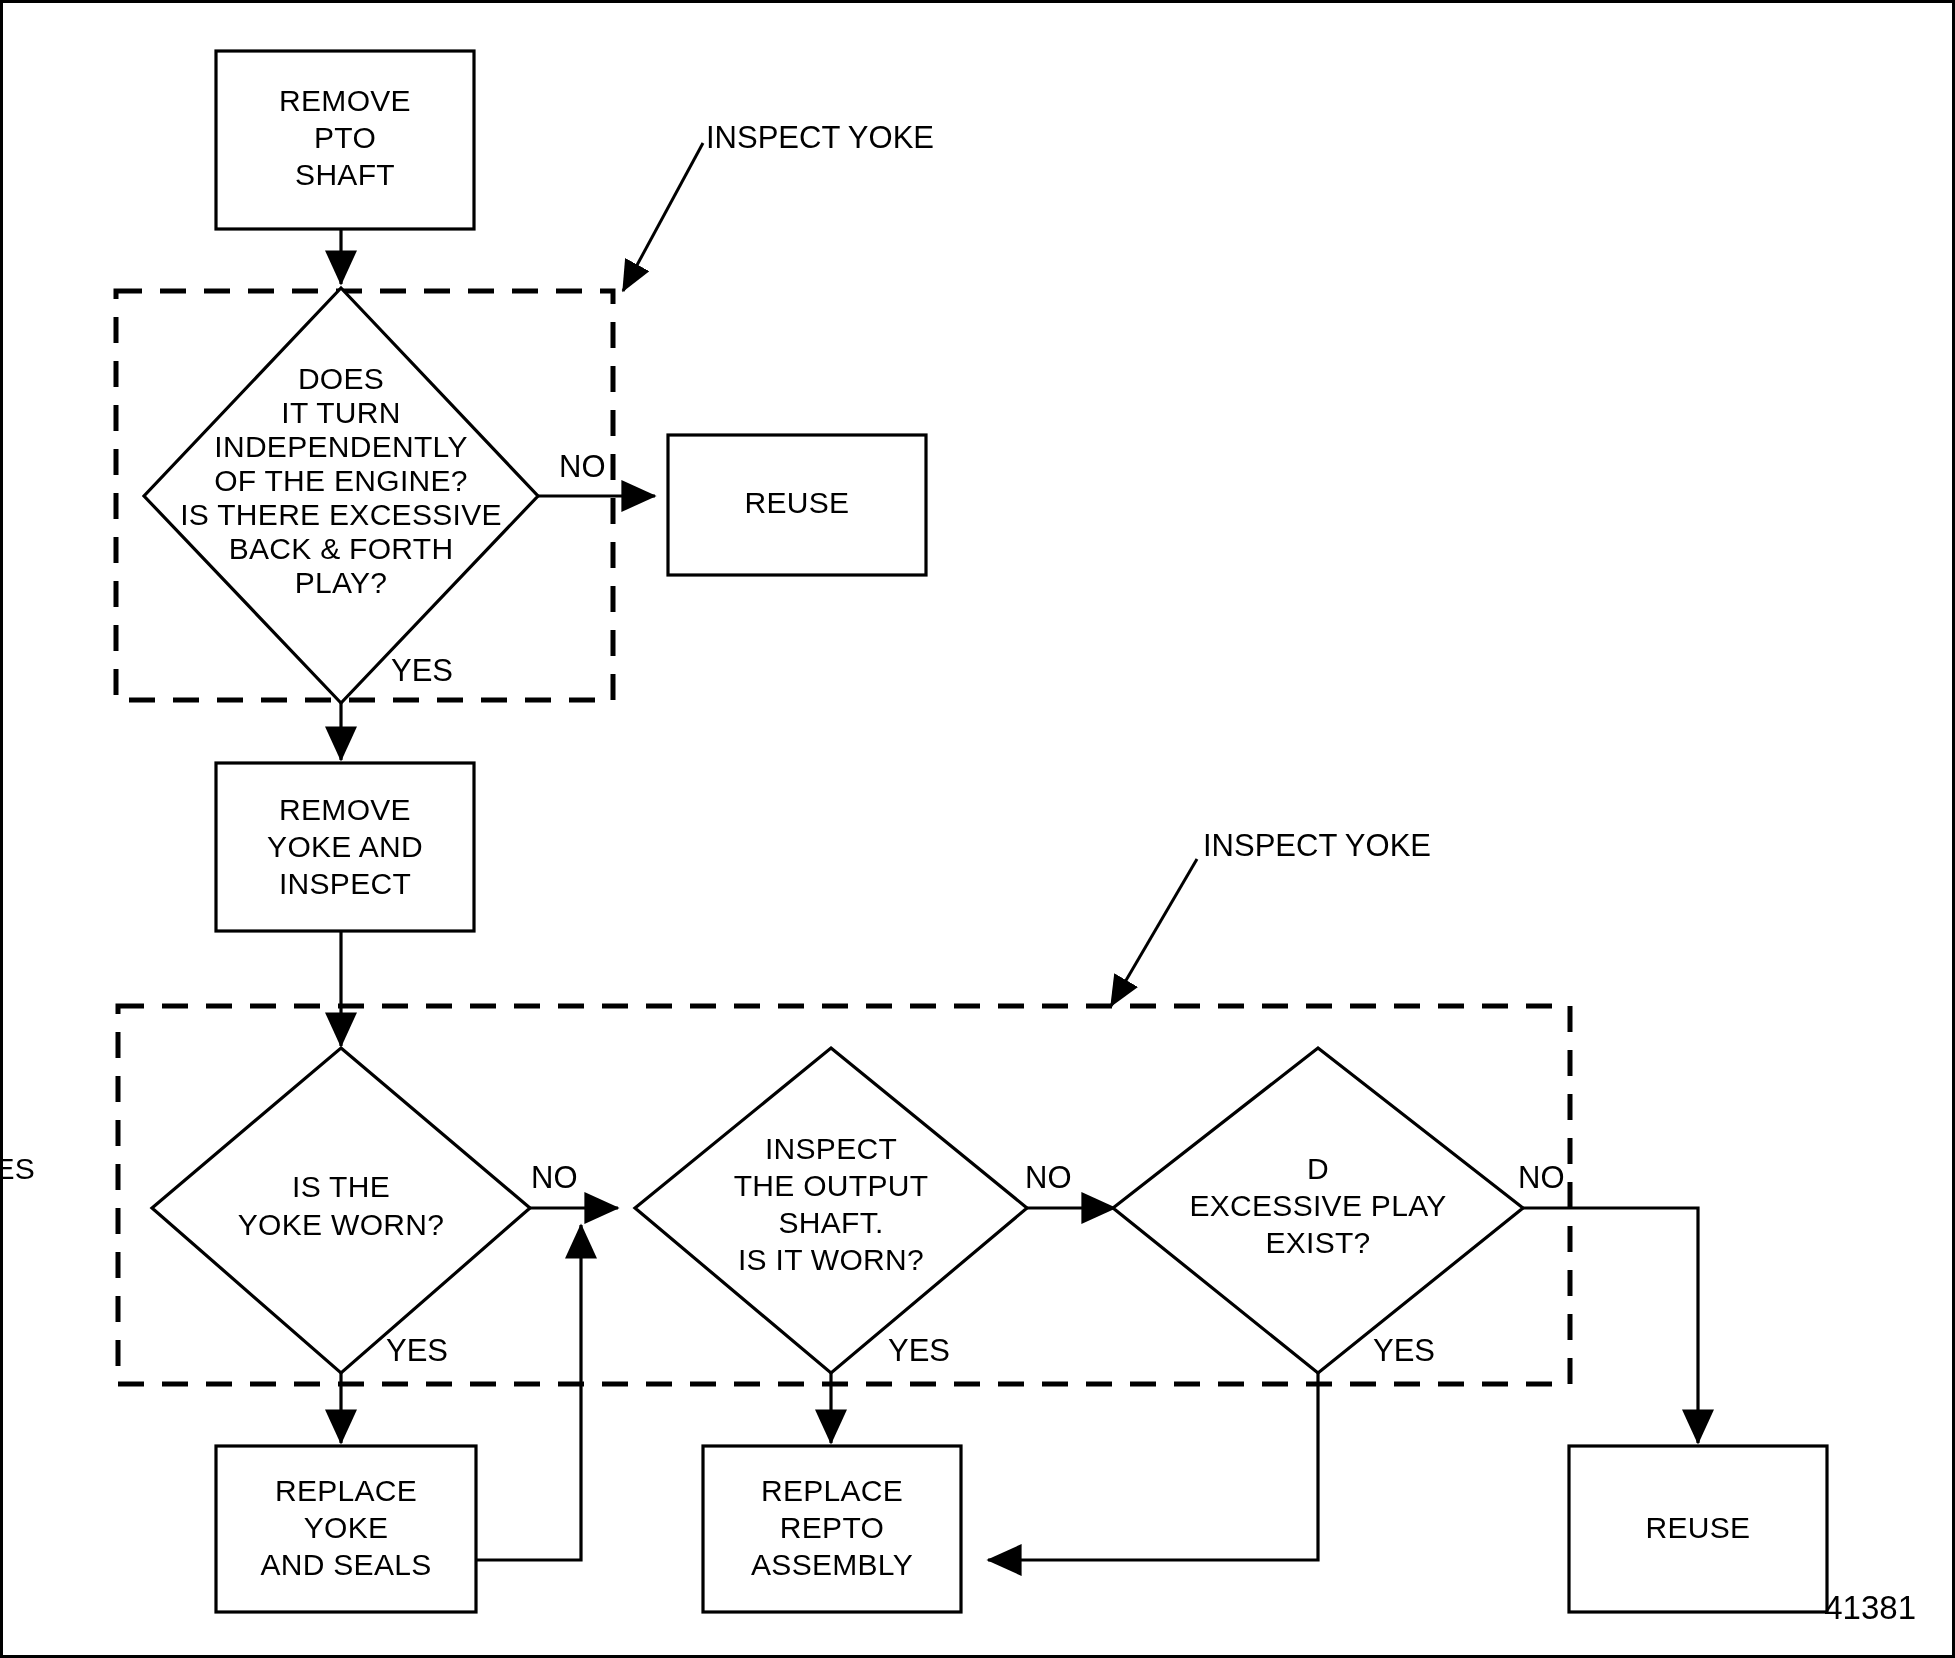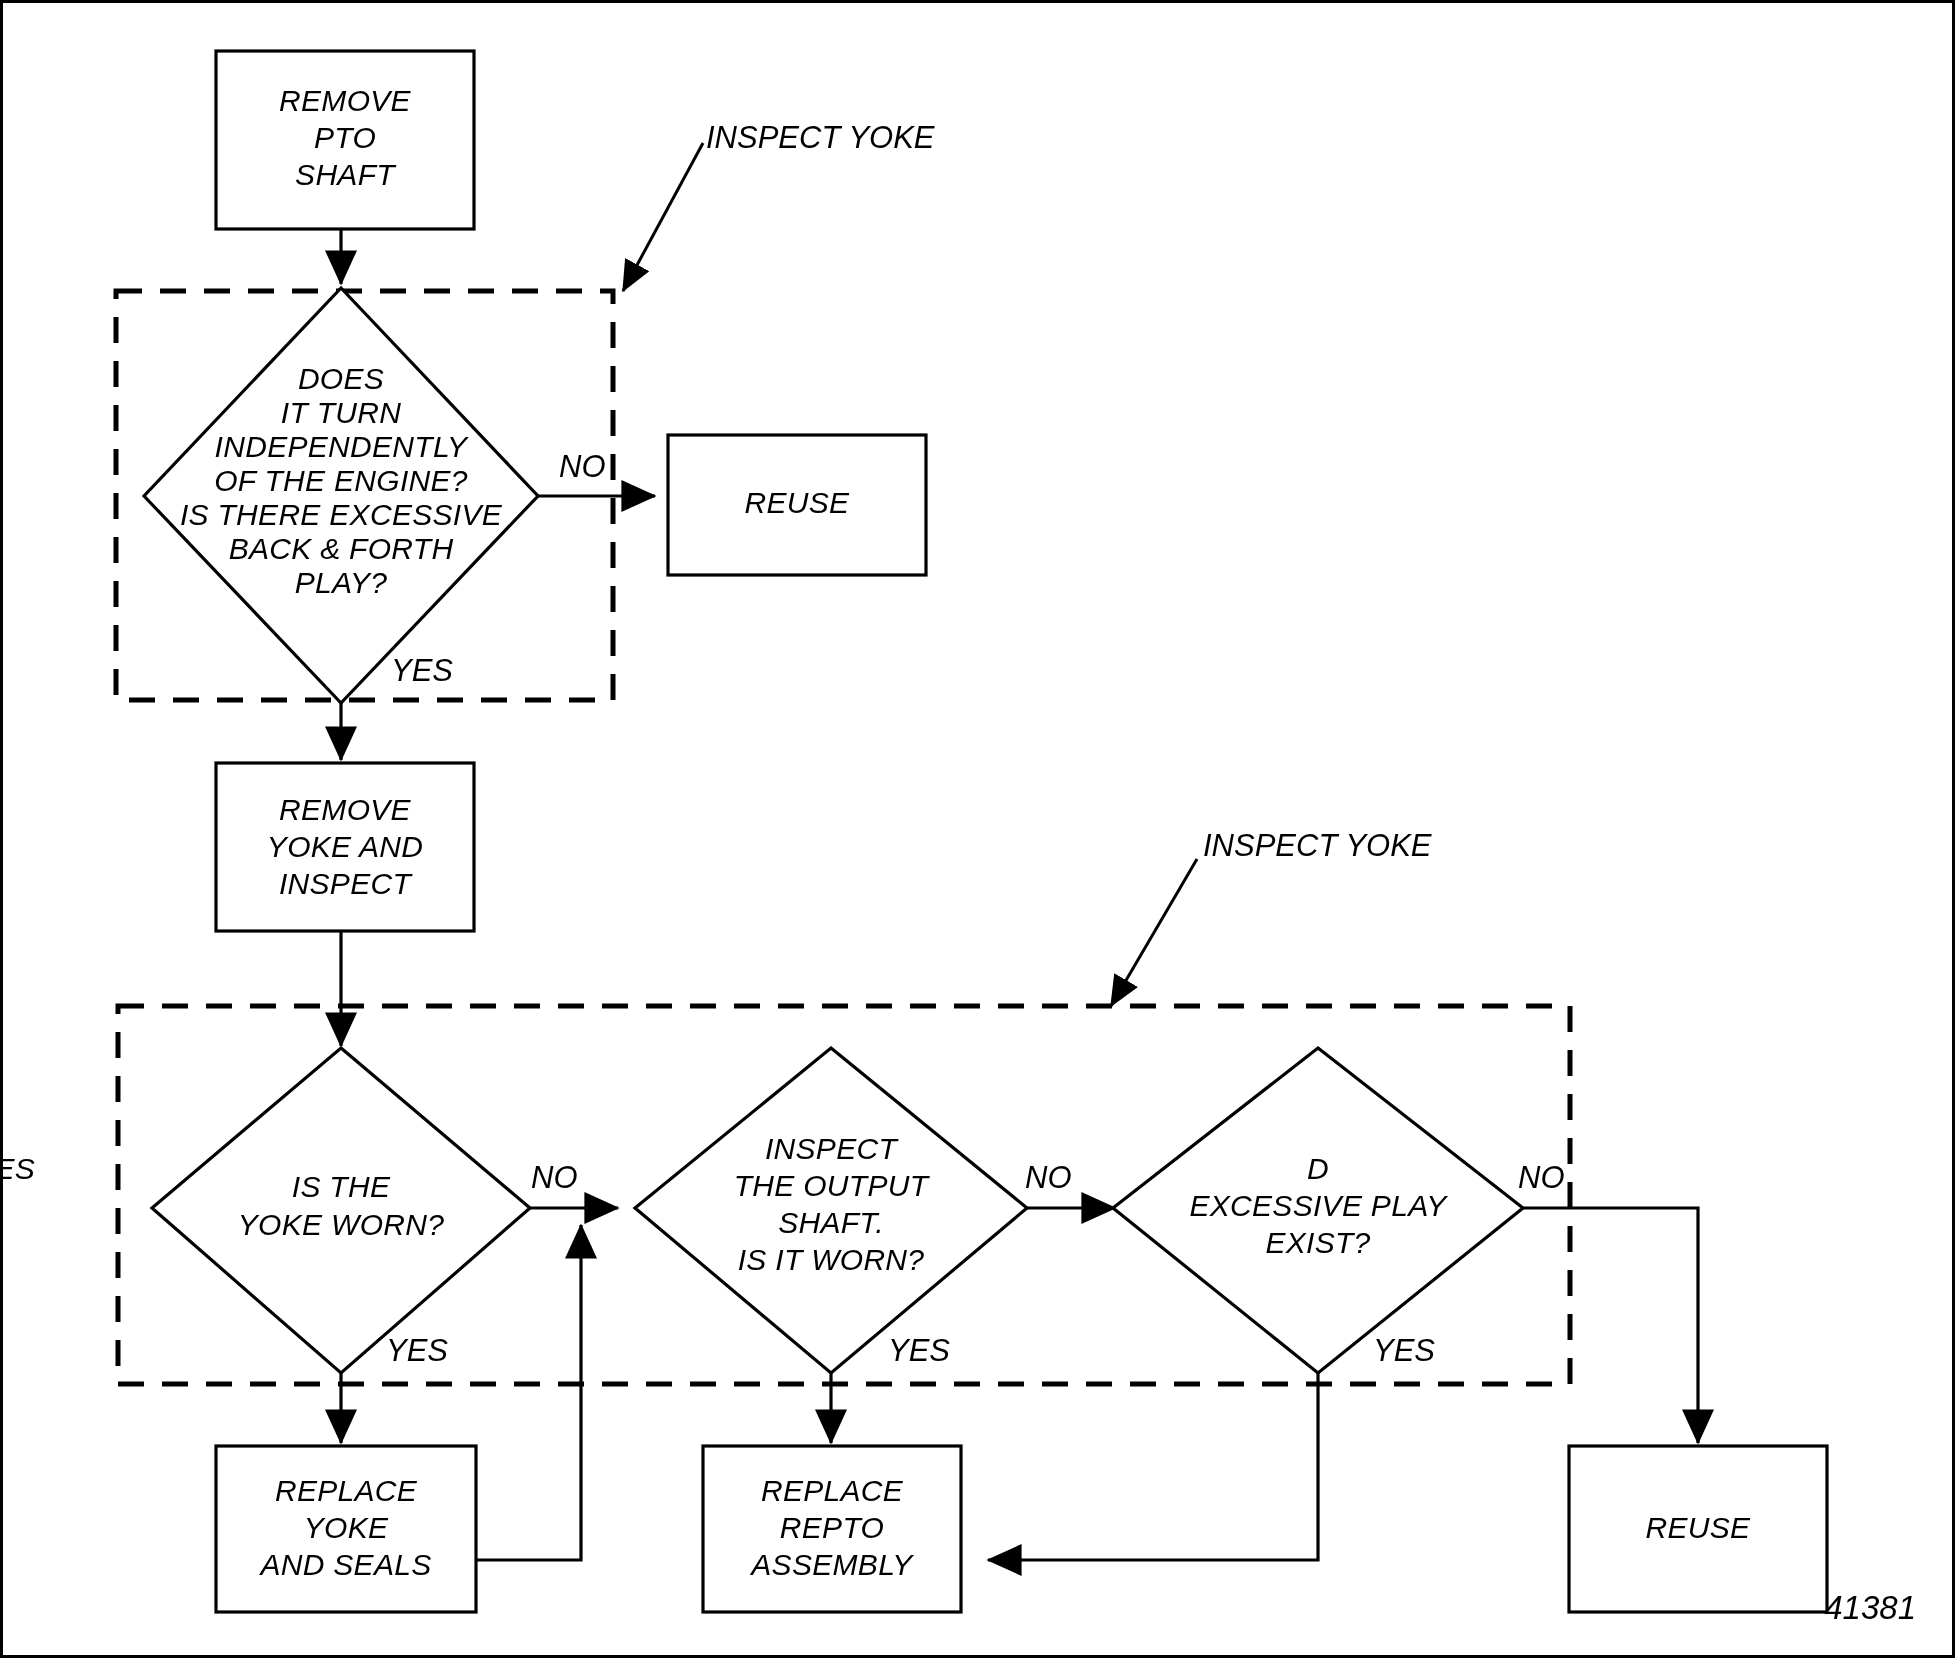--- a/index.html
+++ b/index.html
@@ -4,21 +4,20 @@
 <style>
   html,body{margin:0;padding:0;background:#ffffff;}
   body{font-family:"Liberation Sans",sans-serif;}
   #page{
     position:relative;
     width:1955px;height:1658px;
     background:#ffffff;
     box-sizing:border-box;
     border:3px solid #000000;
     overflow:hidden;
-    font-style:italic;
   }
   svg#flow{position:absolute;left:0;top:0;width:1955px;height:1658px;display:block;}
   .shape{fill:#ffffff;stroke:#000000;stroke-width:3.2;}
   .grp{fill:none;stroke:#000000;stroke-width:5;stroke-dasharray:26 18;}
   .conn{fill:none;stroke:#000000;stroke-width:3.2;}
   .lead{fill:none;stroke:#000000;stroke-width:3.0;}
   text{font-family:"Liberation Sans",sans-serif;fill:#000000;}
   .node-label{font-size:30px;text-anchor:middle;dominant-baseline:middle;letter-spacing:0.3px;}
   .edge-label{font-size:31px;text-anchor:start;dominant-baseline:middle;}
   .callout-label{font-size:31px;text-anchor:start;dominant-baseline:middle;}

